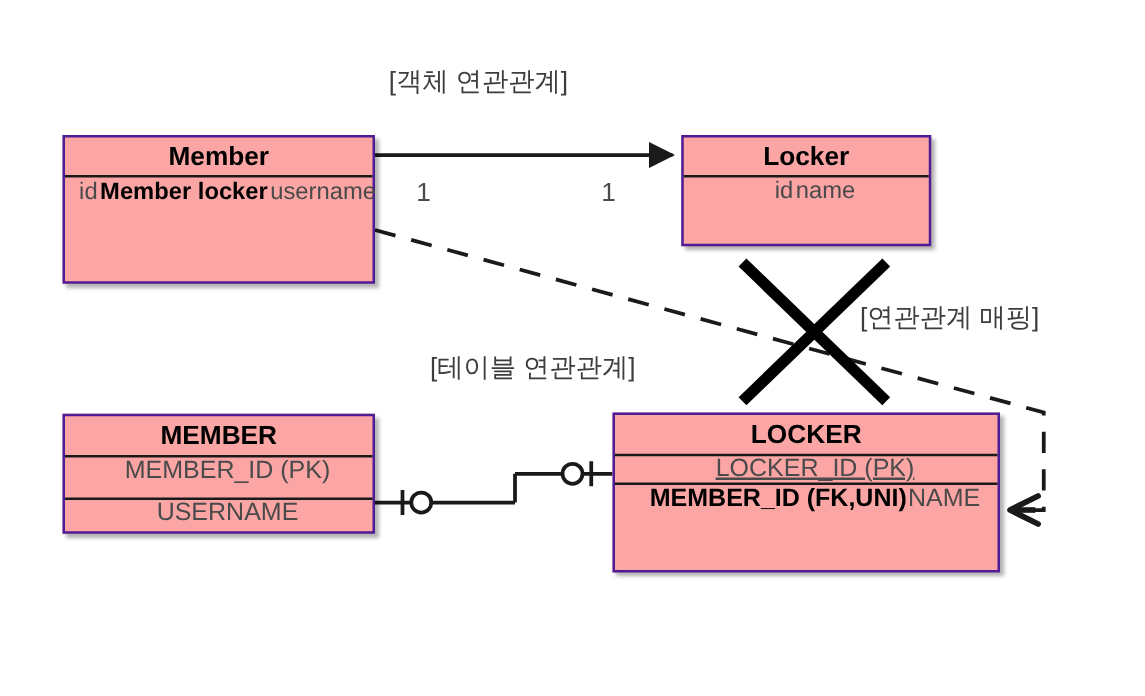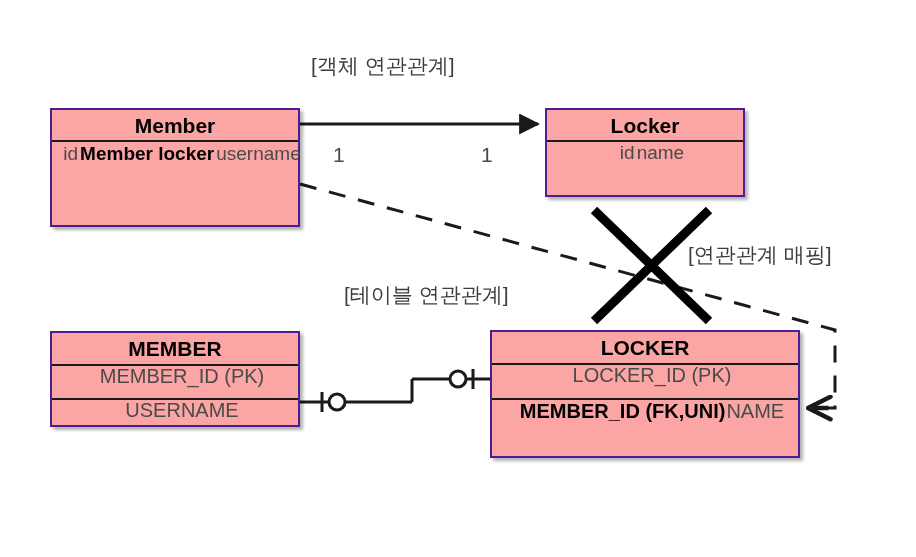--- a/index.html
+++ b/index.html
@@ -57,21 +57,21 @@
   #locker-entity .cell{height:55px;font-size:19px;gap:2px;padding-top:1px;}
 
   
   #member-table{left:50px;  top:331px; width:250px; height:96px;}
   #member-table .hdr{height:33px;font-size:21px;}
   #member-table .cell{height:34px;font-size:20px;}
   #member-table .cell.last{height:32px;}
 
   #locker-table{left:490px; top:330px; width:310px; height:128px;}
   #locker-table .hdr{height:33px;font-size:21px;}
-  #locker-table .cell.one{height:35px;font-size:20px;}
+  #locker-table .cell.one{height:23px;font-size:20px;text-decoration:underline;}
   #locker-table .cell.two{height:64px;font-size:20px;gap:1px;padding-top:1px;}
 
   
   .label{
     position:absolute;
     color:#3d3d3d;
     white-space:nowrap;
     font-size:21px;
     line-height:1;
   }

